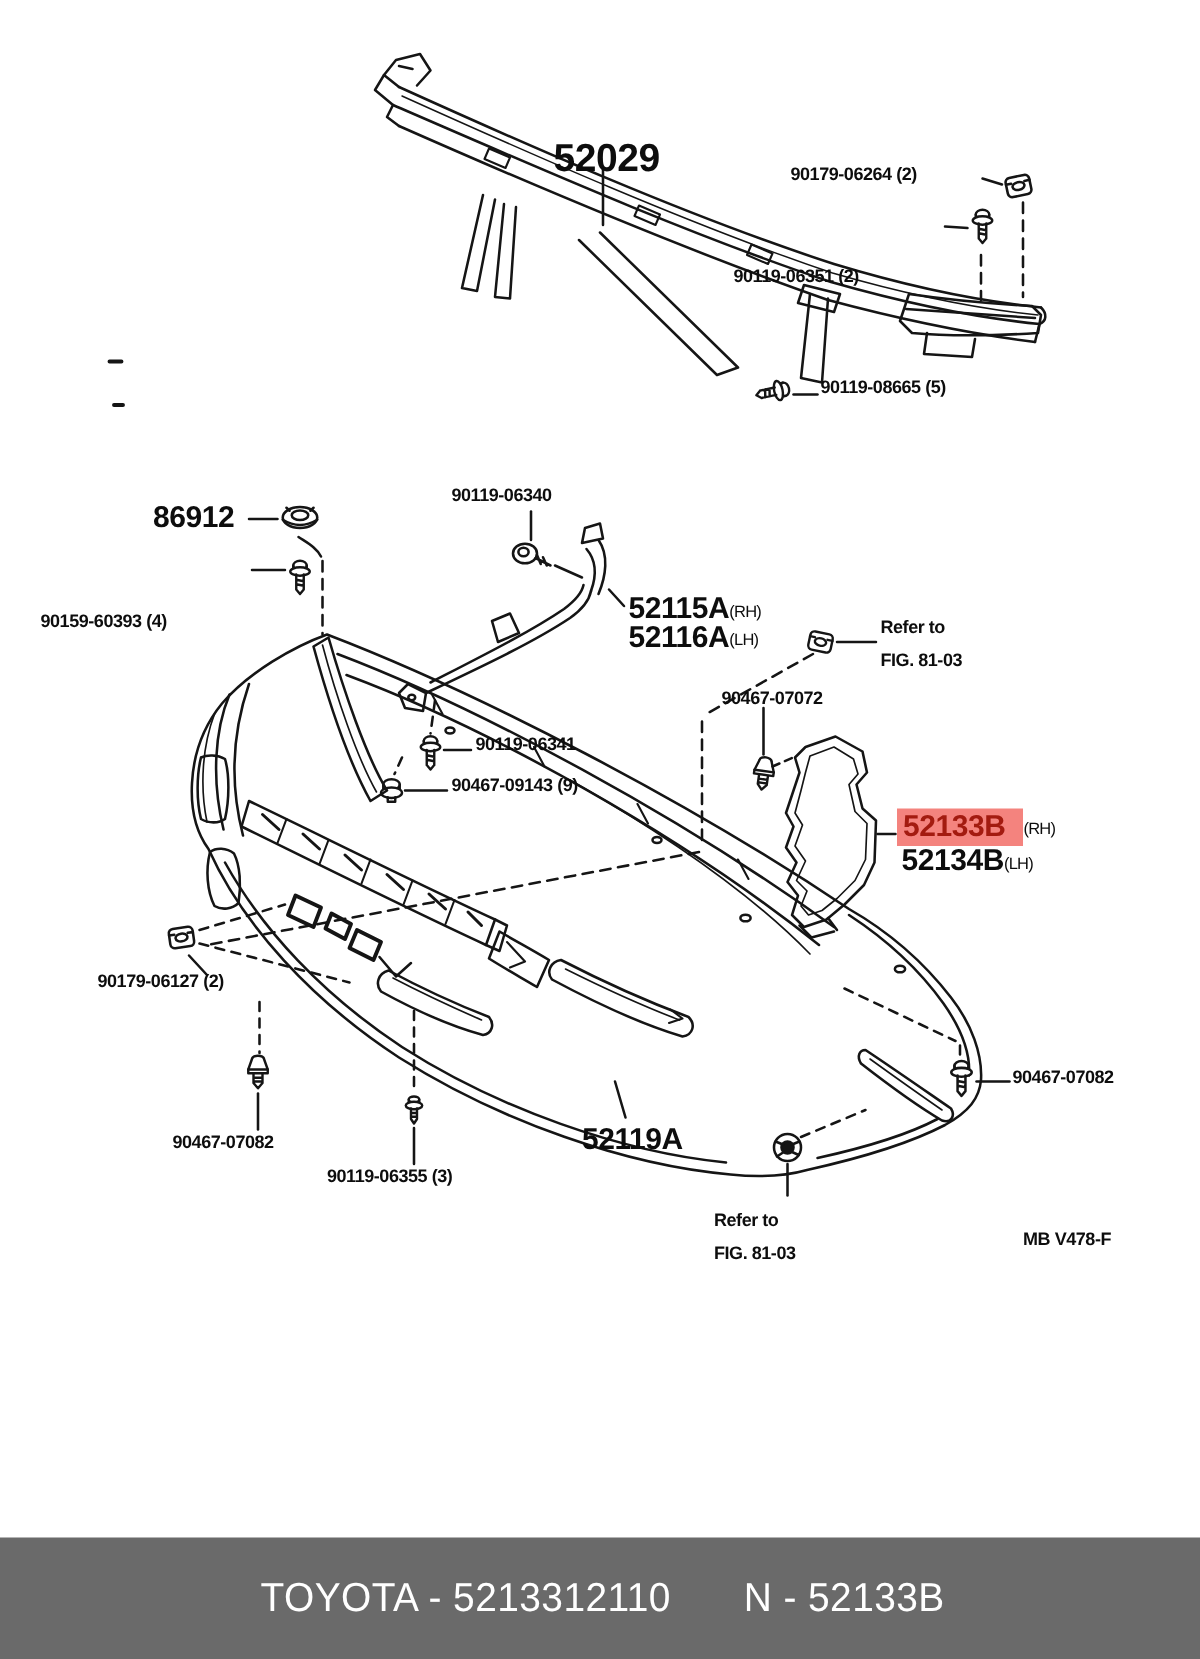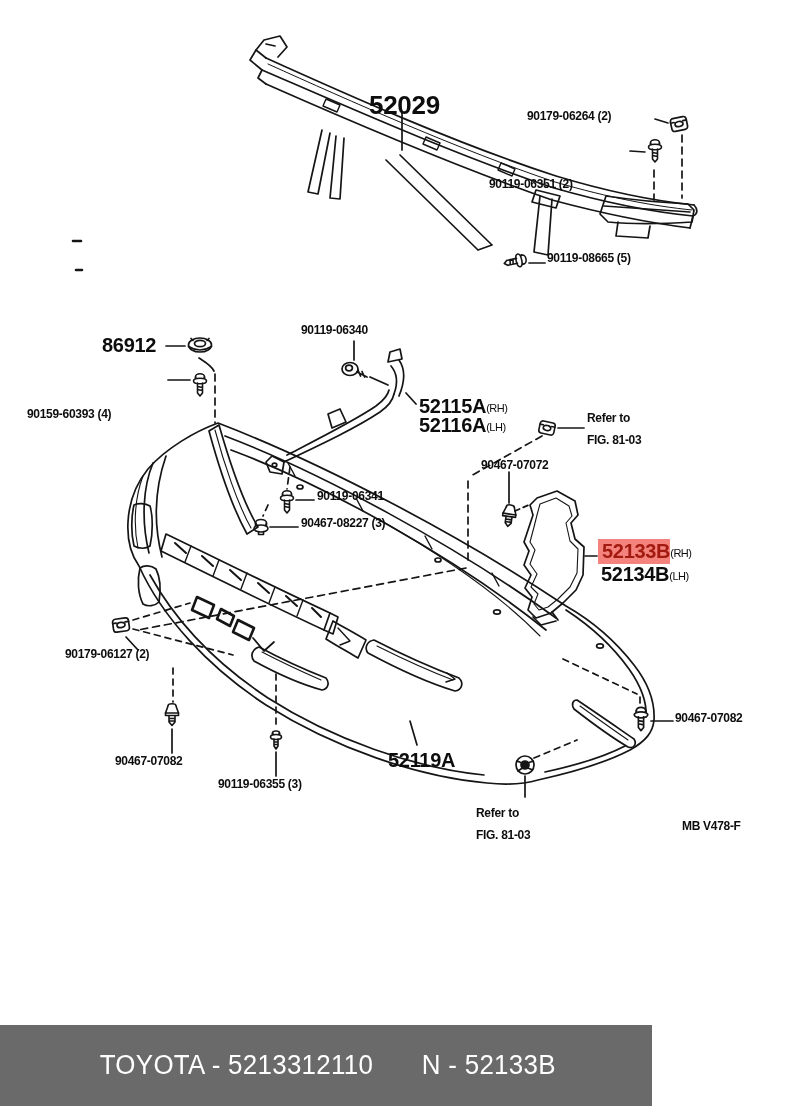--- a/index.html
+++ b/index.html
@@ -4,24 +4,24 @@
 <style>
   html,body{margin:0;padding:0;background:#fff;}
   .stage{position:relative;width:800px;height:1106px;background:#fff;overflow:hidden;
          font-family:"Liberation Sans","DejaVu Sans",sans-serif;}
   svg.art{position:absolute;left:0;top:0;z-index:1;}
   .plabel{position:absolute;z-index:3;font-weight:bold;font-size:12px;line-height:1;
           color:#0d0d0d;white-space:nowrap;letter-spacing:-0.3px;}
   .plabel.big{font-size:26px;}
   .plabel.mid{font-size:20px;}
   .side{font-size:11px;font-weight:normal;vertical-align:1px;letter-spacing:-0.5px;}
-  .hl{background:#f4837e;color:#a31b10;padding:2px 0 3px 4px;display:inline-block;}
+  .hl{background:#f4837e;color:#a31b10;padding:2px 12px 3px 4px;display:inline-block;}
   .hlwrap{z-index:2;}
   .refer{line-height:22px;}
-  .footer{position:absolute;left:0;top:1025px;width:652px;height:81px;background:#6a6a6a;
+  .footer{position:absolute;left:0;top:1025px;width:800px;height:81px;background:#6a6a6a;
           z-index:4;display:flex;align-items:center;justify-content:center;gap:40px;}
   .footer span{color:#fff;font-size:27px;letter-spacing:0.3px;transform:scaleX(0.96);
                font-weight:normal;white-space:nowrap;}
 </style>
 </head>
 <body>
 
 <div class="stage">
 
   <svg class="art" width="800" height="1106" viewBox="0 0 800 1106">
@@ -243,21 +243,21 @@
     <div>Refer to</div>
     <div>FIG. 81-03</div>
   </div>
 
   <div class="plabel" style="left:481px;top:459px;">90467-07072</div>
 
   <div class="plabel mid hlwrap" style="left:598px;top:539px;"><span class="hl"><span>52133B</span></span><span class="side">(RH)</span></div>
   <div class="plabel mid" style="left:601px;top:564px;"><span>52134B</span><span class="side">(LH)</span></div>
 
   <div class="plabel" style="left:317px;top:490px;">90119-06341</div>
-  <div class="plabel" style="left:301px;top:517px;">90467-08227 (3)</div>
+  <div class="plabel" style="left:301px;top:517px;">90467-09143 (9)</div>
   <div class="plabel" style="left:65px;top:648px;">90179-06127 (2)</div>
   <div class="plabel" style="left:115px;top:755px;">90467-07082</div>
   <div class="plabel" style="left:218px;top:778px;">90119-06355 (3)</div>
   <div class="plabel mid" style="left:388px;top:750px;">52119A</div>
 
   <div class="plabel refer" style="left:476px;top:802px;">
     <div>Refer to</div>
     <div>FIG. 81-03</div>
   </div>
 

